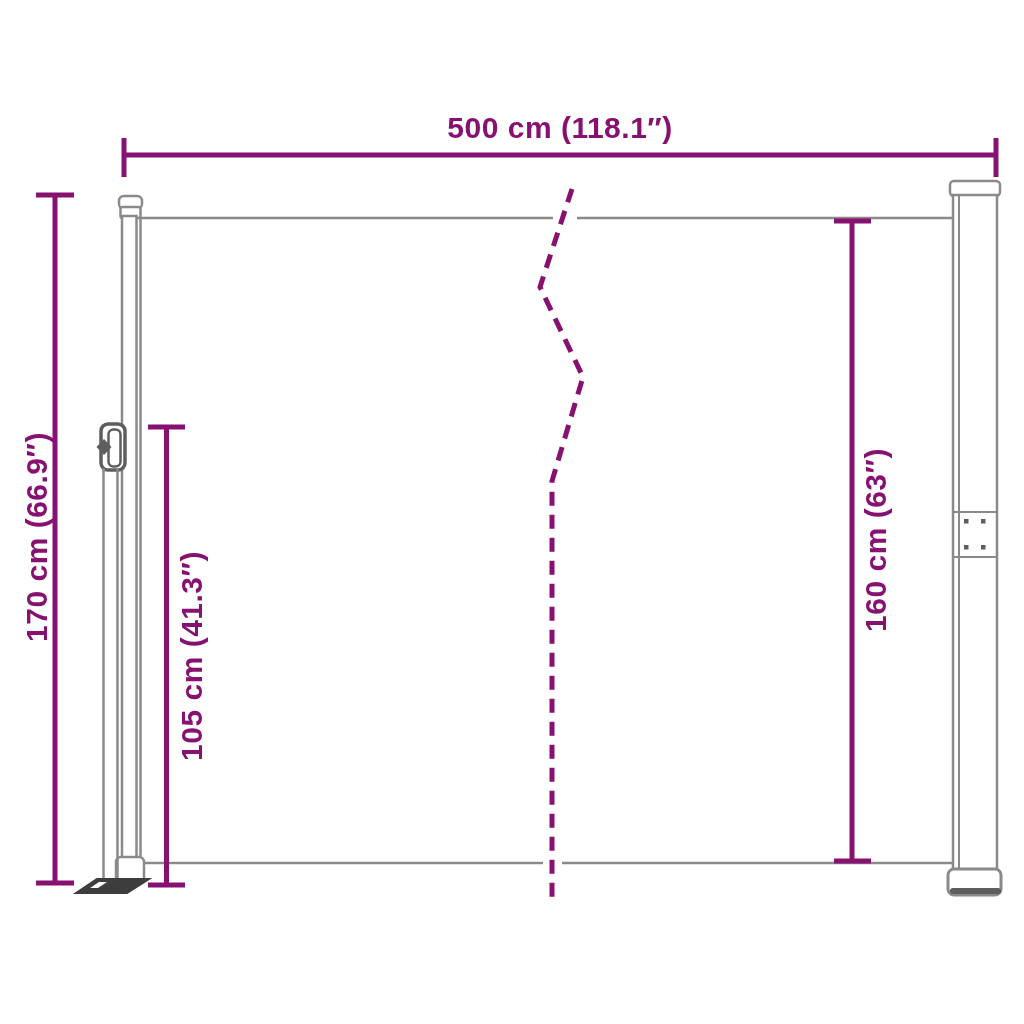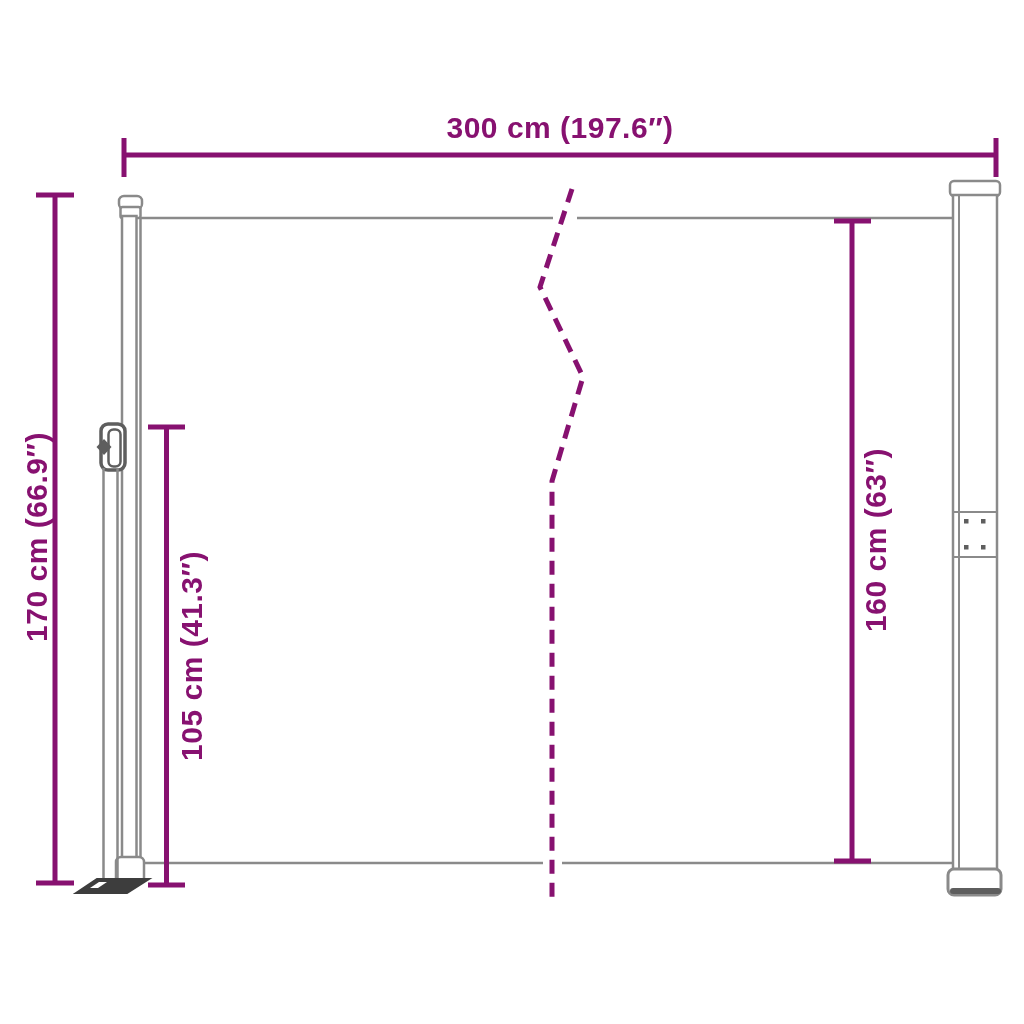--- a/index.html
+++ b/index.html
@@ -120,20 +120,20 @@
       <line class="stroke-dim" x1="148" y1="885" x2="185" y2="885" stroke-width="5"></line>
     </g>
 
     <g>
       <line class="stroke-dim" x1="852" y1="221" x2="852" y2="861" stroke-width="5"></line>
       <line class="stroke-dim" x1="834" y1="221" x2="871" y2="221" stroke-width="5"></line>
       <line class="stroke-dim" x1="834" y1="861" x2="871" y2="861" stroke-width="5"></line>
     </g>
   </svg>
 
-  <div class="dim-label horizontal" style="left:560px; top:128px;">300 cm (197.6″)</div>
+  <div class="dim-label horizontal" style="left:560px; top:128px;">500 cm (118.1″)</div>
 
   <div class="dim-label vertical" style="left:37px; top:537px;">170 cm (66.9″)</div>
 
   <div class="dim-label vertical" style="left:192px; top:656px;">105 cm (41.3″)</div>
 
   <div class="dim-label vertical" style="left:876px; top:540px;">160 cm (63″)</div>
 </div>
 
 </body></html>

